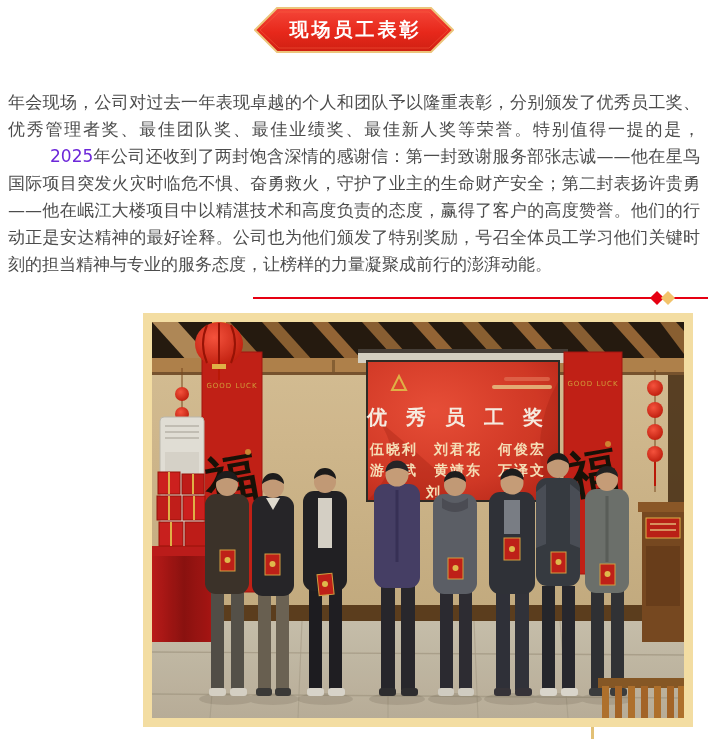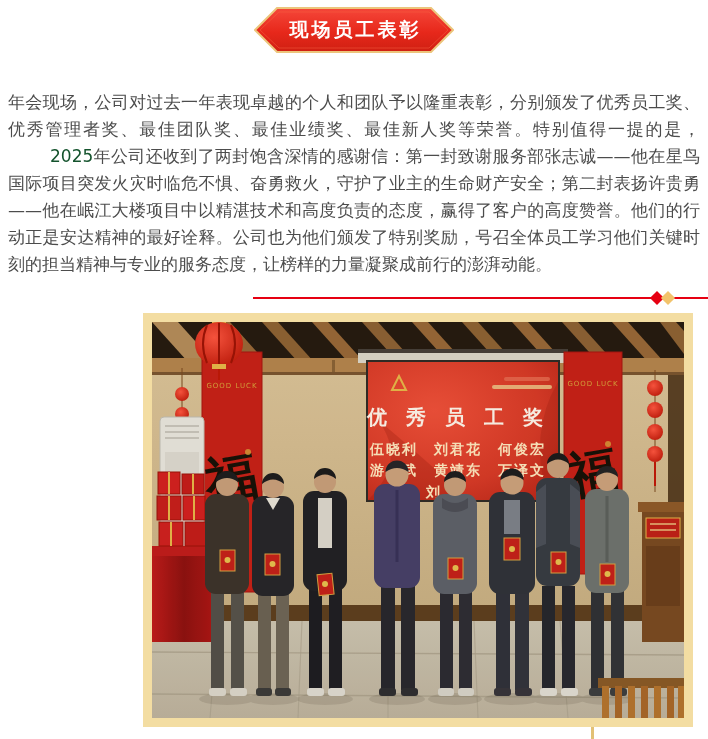--- a/index.html
+++ b/index.html
@@ -13,21 +13,21 @@
   .ribbon .label{
     position:absolute;left:0;top:0;width:100%;height:100%;
     display:flex;align-items:center;justify-content:center;
     color:#ffffff;font-size:19px;font-weight:bold;letter-spacing:3px;text-indent:3px;
   }
   
   .article{
     position:absolute;left:8px;top:72px;width:692px;
     font-size:17px;line-height:27px;color:#4c4c4c;text-align:justify;
   }
-  .article .year{color:#14532d;margin-left:42px;}
+  .article .year{color:#6d28d9;margin-left:42px;}
   
   .divider-line{position:absolute;left:253px;top:297px;width:455px;height:2px;background:#e60012;}
   .diamond{position:absolute;width:10px;height:10px;transform:rotate(45deg);}
   .diamond.red{left:652px;top:293px;background:#e60012;}
   .diamond.gold{left:663px;top:293px;background:#f2c36b;}
   
   .photo-frame{
     position:absolute;left:143px;top:313px;width:532px;height:396px;
     border:9px solid #f3dda2;background:#d8c49a;
   }

